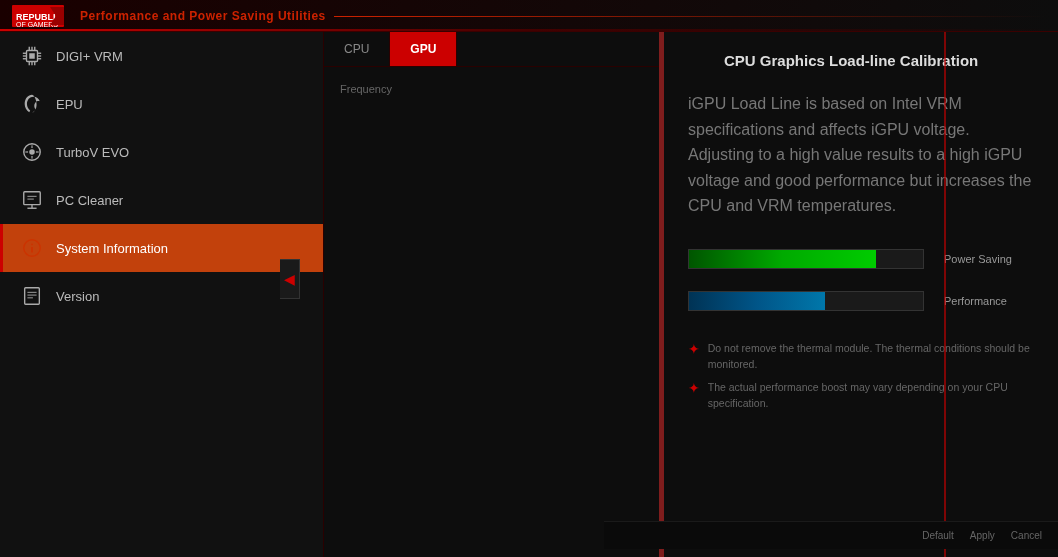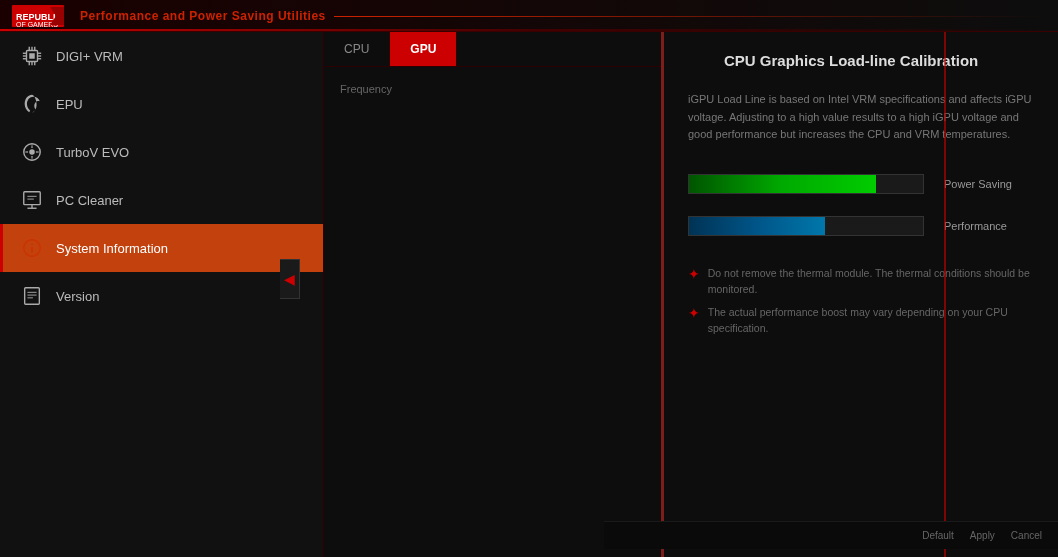--- a/index.html
+++ b/index.html
@@ -144,21 +144,21 @@
     .content-area {
       flex: 1;
       background: #0d0d0d;
       display: flex;
       position: relative;
     }
 
     
     .left-panel {
       width: 340px;
-      border-right: 3px solid #7f1d1d;
+      border-right: 5px solid #7f1d1d;
       padding: 0;
       display: flex;
       flex-direction: column;
     }
 
     
     .tab-bar {
       display: flex;
       border-bottom: 1px solid #2a0000;
     }
@@ -196,21 +196,21 @@
     }
 
     .panel-title {
       font-size: 15px;
       color: #ddd;
       font-weight: 600;
       margin-bottom: 8px;
       margin-left: 36px;
     }
     .panel-description {
-      font-size: 11px;
+      font-size: 16px;
       color: #777;
       line-height: 1.6;
       margin-bottom: 16px;
     }
 
     
     .bar-row {
       display: flex;
       align-items: center;
       gap: 20px;

